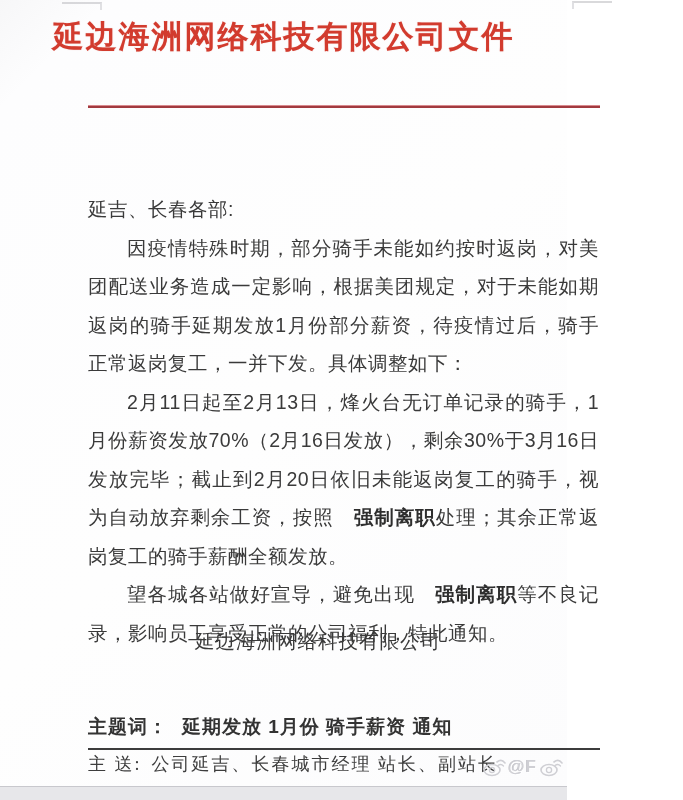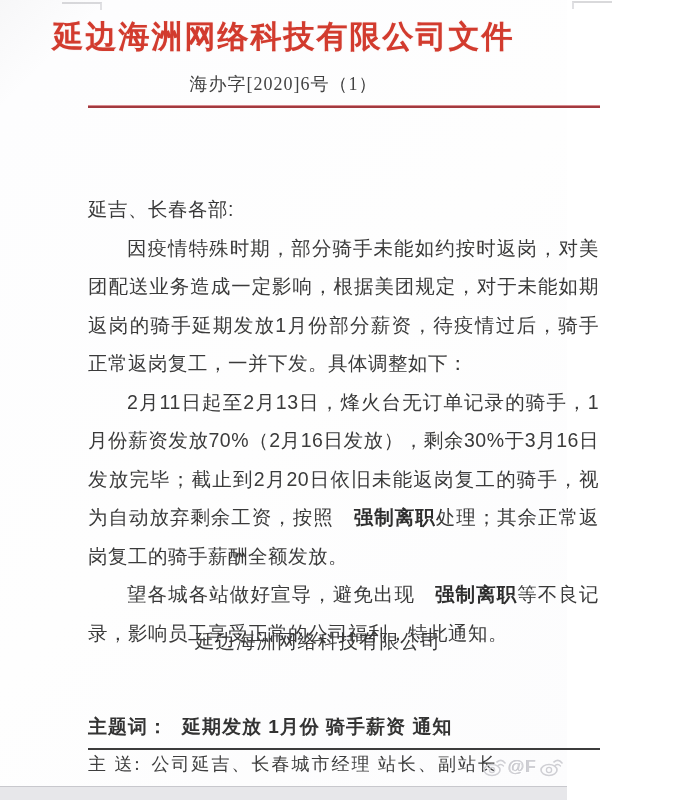--- a/index.html
+++ b/index.html
@@ -150,21 +150,20 @@
 </head>
 <body>
 
 <div class="photo">
 
   <div class="corner-mark corner-left"></div>
   <div class="corner-mark corner-right"></div>
 
   <div class="org-title">延边海洲网络科技有限公司文件</div>
 
-  <div class="doc-number">海办字[2020]6号（1）</div>
 
   <div class="red-rule"></div>
 
 
   <div class="body-block">
     <div class="salutation">延吉、长春各部:</div>
     <p class="para"><span>因疫情特殊时期，部分骑手未能如约按时返岗，对美团配送业务造成一定影响，根据美团规定，对于未能如期返岗的骑手延期发放1月份部分薪资，待疫情过后，骑手正常返岗复工，一并下发。具体调整如下：</span></p>
     <p class="para"><span>2月11日起至2月13日，烽火台无订单记录的骑手，1月份薪资发放70%（2月16日发放），剩余30%于3月16日发放完毕；截止到2月20日依旧未能返岗复工的骑手，视为自动放弃剩余工资，按照</span><strong>强制离职</strong><span>处理；其余正常返岗复工的骑手薪酬全额发放。</span></p>
     <p class="para"><span>望各城各站做好宣导，避免出现</span><strong>强制离职</strong><span>等不良记录，影响员工享受正常的公司福利，特此通知。</span></p>
   </div>

